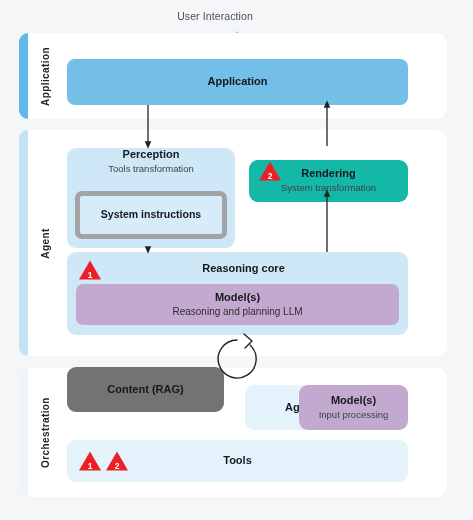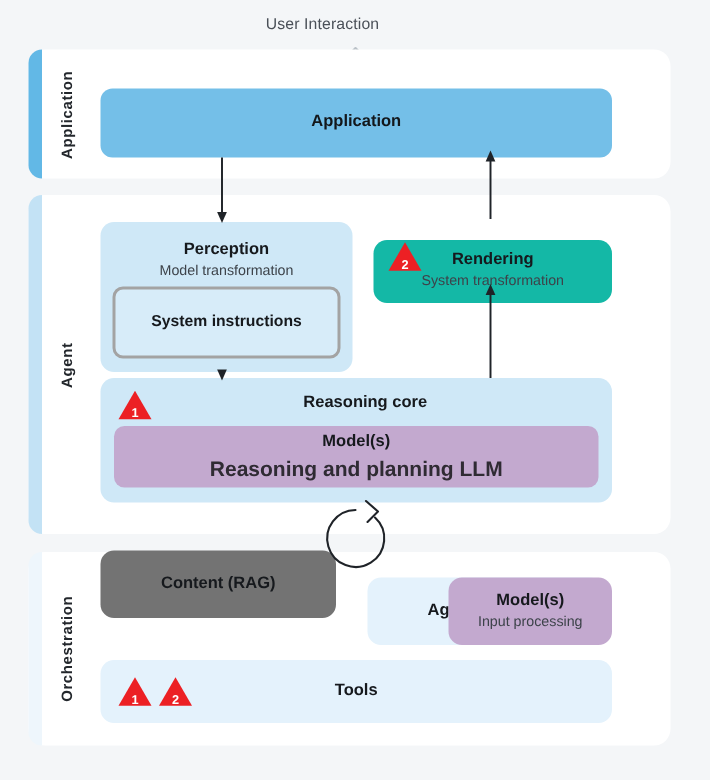--- a/index.html
+++ b/index.html
@@ -105,34 +105,33 @@
     background: #74bfe8;
     border-radius: 8px;
   }
   .node-application .t1 { font-size: 11px; color: #13171b; }
 
   
   .node-perception {
     left: 67px; top: 148px; width: 168px; height: 100px;
     background: #cfe8f7;
     justify-content: flex-start;
-    padding-top: 12px;
   }
   .subrow {
     position: absolute;
     left: 8px; right: 8px; bottom: 9px;
     display: flex;
     gap: 8px;
   }
   .subnode {
     flex: 1;
     height: 48px;
     border-radius: 7px;
     background: #d7ecf9;
-    border: 2px solid #a3a3a3;
+    border: 5px solid #a3a3a3;
     display: flex;
     align-items: center;
     justify-content: center;
     text-align: center;
     font-size: 10.5px;
     font-weight: 700;
     color: #16191d;
     line-height: 1.25;
     padding: 0 3px;
   }
@@ -156,21 +155,21 @@
     left: 9px; right: 9px; top: 32px; height: 41px;
     background: #c3a9cf;
     border-radius: 7px;
     display: flex;
     flex-direction: column;
     align-items: center;
     justify-content: center;
     text-align: center;
   }
   .node-models-inner .t1 { font-size: 11px; font-weight: 700; color: #16191d; }
-  .node-models-inner .t2 { font-size: 14px; color: #2f2b33; font-weight: bold; }
+  .node-models-inner .t2 { font-size: 10px; color: #2f2b33; }
 
   
   .node-content-rag {
     left: 67px; top: 367px; width: 157px; height: 45px;
     background: #737373;
   }
   .node-agent-memory {
     left: 245px; top: 385px; width: 157px; height: 45px;
     background: #e4f2fc;
   }
@@ -240,21 +239,21 @@
 
   <div class="panel panel-agent">
     <div class="spine" style="background:#c3e2f5"></div>
     <div class="layer-name">
       <span>Agent</span>
     </div>
   </div>
 
   <div class="node node-perception">
     <div class="t1">Perception</div>
-    <div class="t2">Model transformation</div>
+    <div class="t2">Tools transformation</div>
     <div class="subrow">
       <div class="subnode">
         <span>System instructions</span>
       </div>
     </div>
   </div>
 
   <div class="node node-rendering">
     <div class="t1">Rendering</div>
     <div class="t2">System transformation</div>

